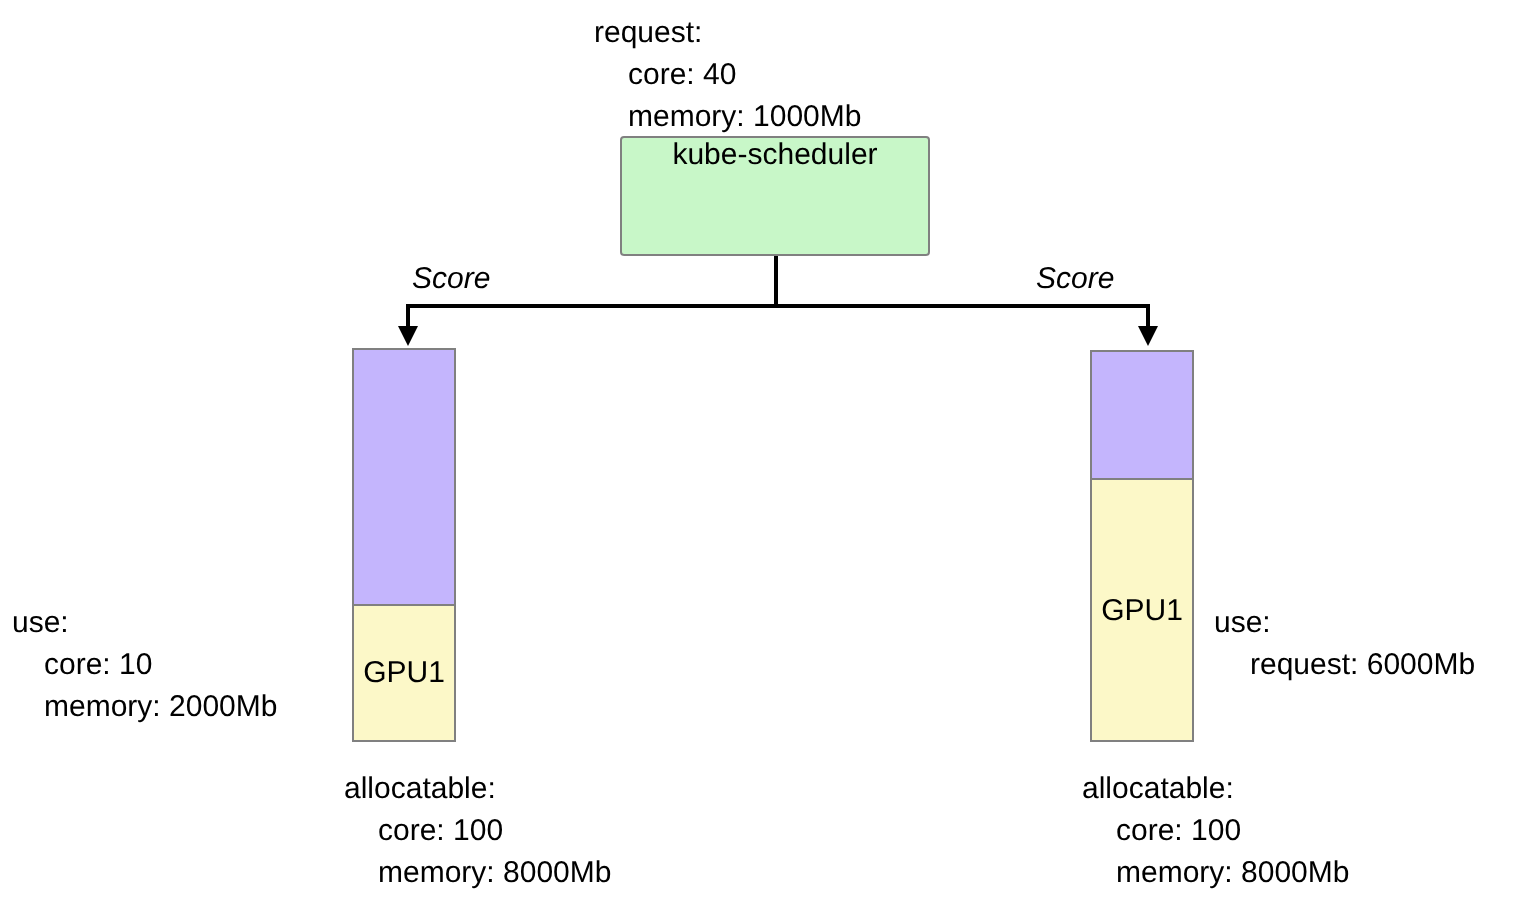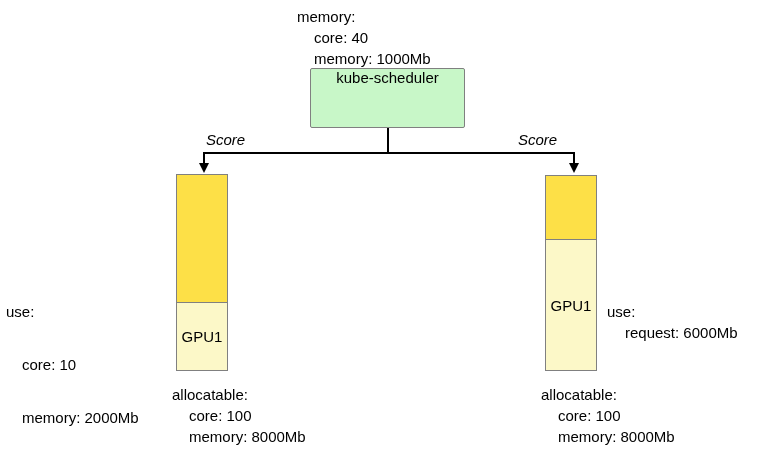--- a/index.html
+++ b/index.html
@@ -33,49 +33,49 @@
   .line-h{height:2px;}
   .arrowhead{
     position:absolute;width:0;height:0;
     border-left:5px solid transparent;
     border-right:5px solid transparent;
     border-top:10px solid var(--line-color);
   }
   .score{position:absolute;top:130px;line-height:20px;font-style:italic;}
   .node{
     position:absolute;width:52px;
-    background:#fde047;
+    background:#c4b5fd;
     border:1px solid var(--border-gray);
     box-sizing:border-box;
   }
   .node-left{left:176px;top:174px;height:197px;}
   .node-right{left:545px;top:175px;height:196px;}
   .gpu-fill{
     position:absolute;left:0;right:0;bottom:0;
     background:var(--gpu-fill);
     border-top:1px solid var(--border-gray);
     display:flex;align-items:center;justify-content:center;
   }
   .gpu-fill-left{height:67px;}
   .gpu-fill-right{height:130px;}
   .request-block{left:297px;top:6px;}
   .use-left{left:6px;top:301px;}
-  .use-left .tb-line{padding-left:16px;margin-top:32px;}
+  .use-left .tb-line{padding-left:16px;}
   .use-right{left:607px;top:301px;}
   .use-right .tb-line{padding-left:18px;}
   .alloc-left{left:172px;top:384px;}
   .alloc-right{left:541px;top:384px;}
 </style>
 </head>
 <body>
 
 <div class="canvas">
 
   <div class="text-block request-block">
-    <div>memory:</div>
+    <div>request:</div>
     <div class="tb-line">core: 40</div>
     <div class="tb-line">memory: 1000Mb</div>
   </div>
 
   <div class="scheduler">
     <span>kube-scheduler</span>
   </div>
 
   <div class="line line-v" style="left:387px;top:128px;height:25px;"></div>
   <div class="line line-h" style="left:203px;top:152px;width:372px;"></div>

